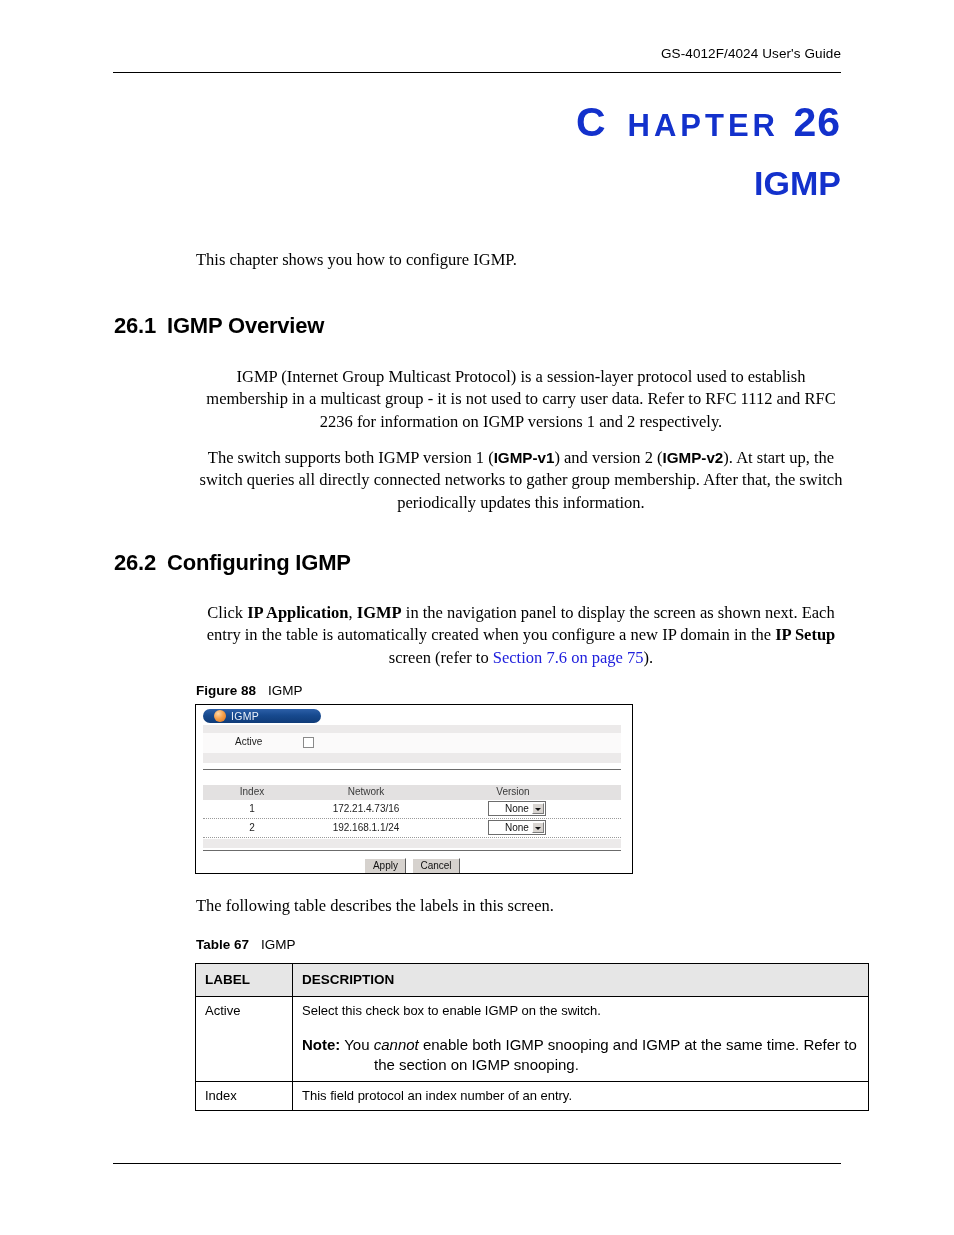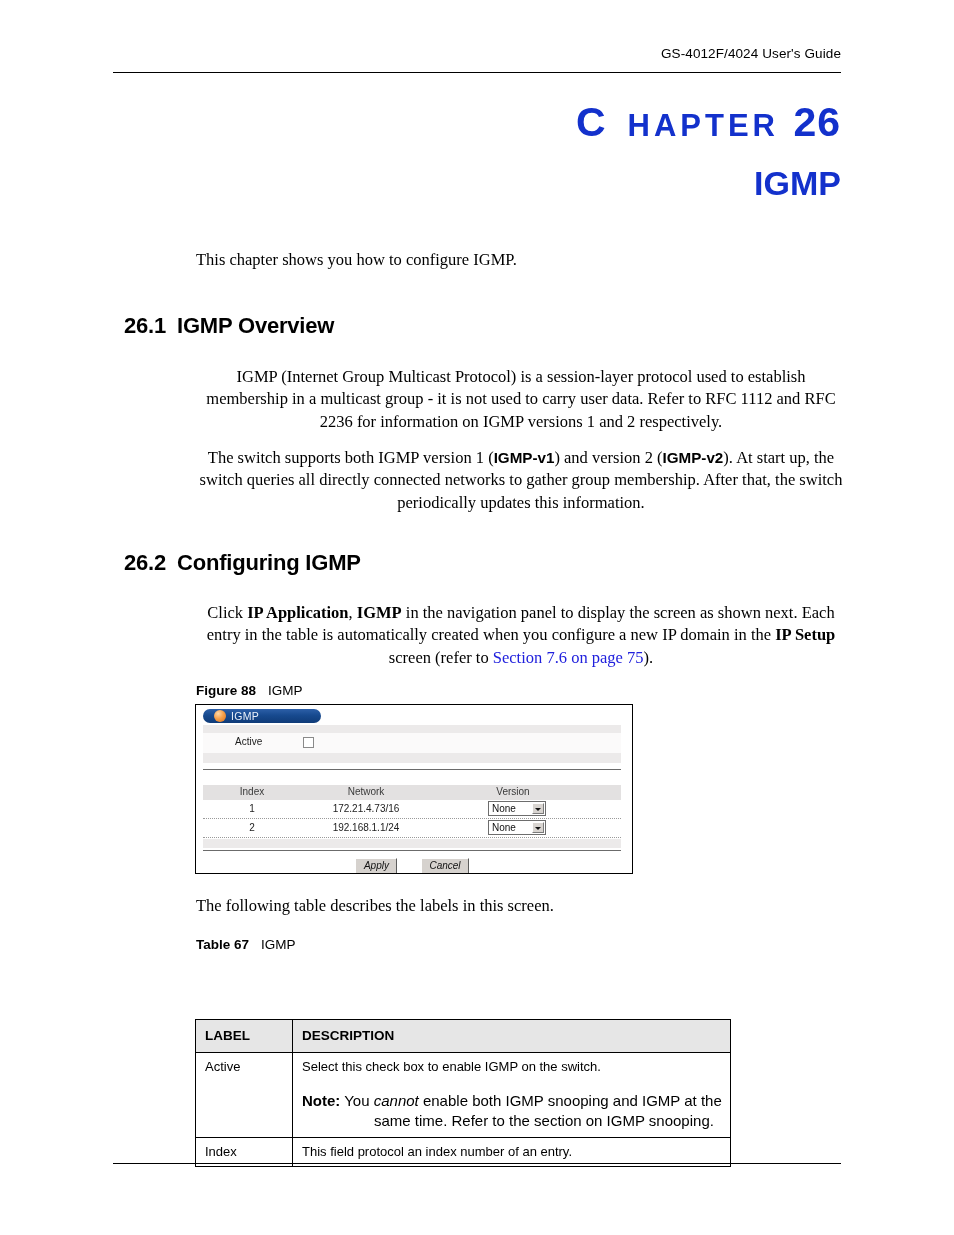--- a/index.html
+++ b/index.html
@@ -79,21 +79,21 @@
     position: absolute;
     top: 249px;
     left: 196px;
     width: 648px;
     font-size: 16.5px;
     line-height: 21px;
   }
 
   .h2 {
     position: absolute;
-    left: 124px;
+    left: 114px;
     font-family: "Liberation Sans", sans-serif;
     font-weight: bold;
     font-size: 22px;
     letter-spacing: -0.2px;
     white-space: nowrap;
   }
   .h2 .num { margin-right: 11px; }
   #h2-overview { top: 313px; }
   #h2-configuring { top: 550px; }
 
@@ -284,21 +284,21 @@
     left: 285px;
     width: 58px;
     height: 15px;
     border: 1px solid #6d6d6d;
     background: #ffffff;
     box-sizing: border-box;
   }
   .ss-select-text {
     position: absolute;
     top: 1px;
-    left: 3px;
+    left: 16px;
     font-size: 10px;
     color: #111;
     line-height: 12px;
   }
   .ss-select-arrow {
     position: absolute;
     top: 1px;
     right: 1px;
     width: 12px;
     height: 11px;
@@ -328,37 +328,36 @@
     position: absolute;
     top: 146px;
     left: 2px;
     width: 418px;
     text-align: center;
   }
   .ss-btn {
     display: inline-block;
     min-width: 42px;
     padding: 1px 7px 2px 7px;
-    margin: 0 12px;
+    margin: 0 3px;
     font-size: 10px;
     color: #111;
     background: #d6d2ce;
     border: 1px solid #ffffff;
     border-right-color: #5c5c5c;
     border-bottom-color: #5c5c5c;
     box-sizing: border-box;
-    font-style: italic;
   }
 
   
   .desc-table {
     position: absolute;
-    top: 1019px;
+    top: 963px;
     left: 195px;
-    width: 536px;
+    width: 674px;
     border-collapse: collapse;
     font-family: "Liberation Sans", sans-serif;
     table-layout: fixed;
   }
   .desc-table td, .desc-table th {
     border: 1.4px solid #000;
     vertical-align: top;
     padding: 5px 7px 6px 9px;
     font-size: 13px;
     line-height: 17px;

